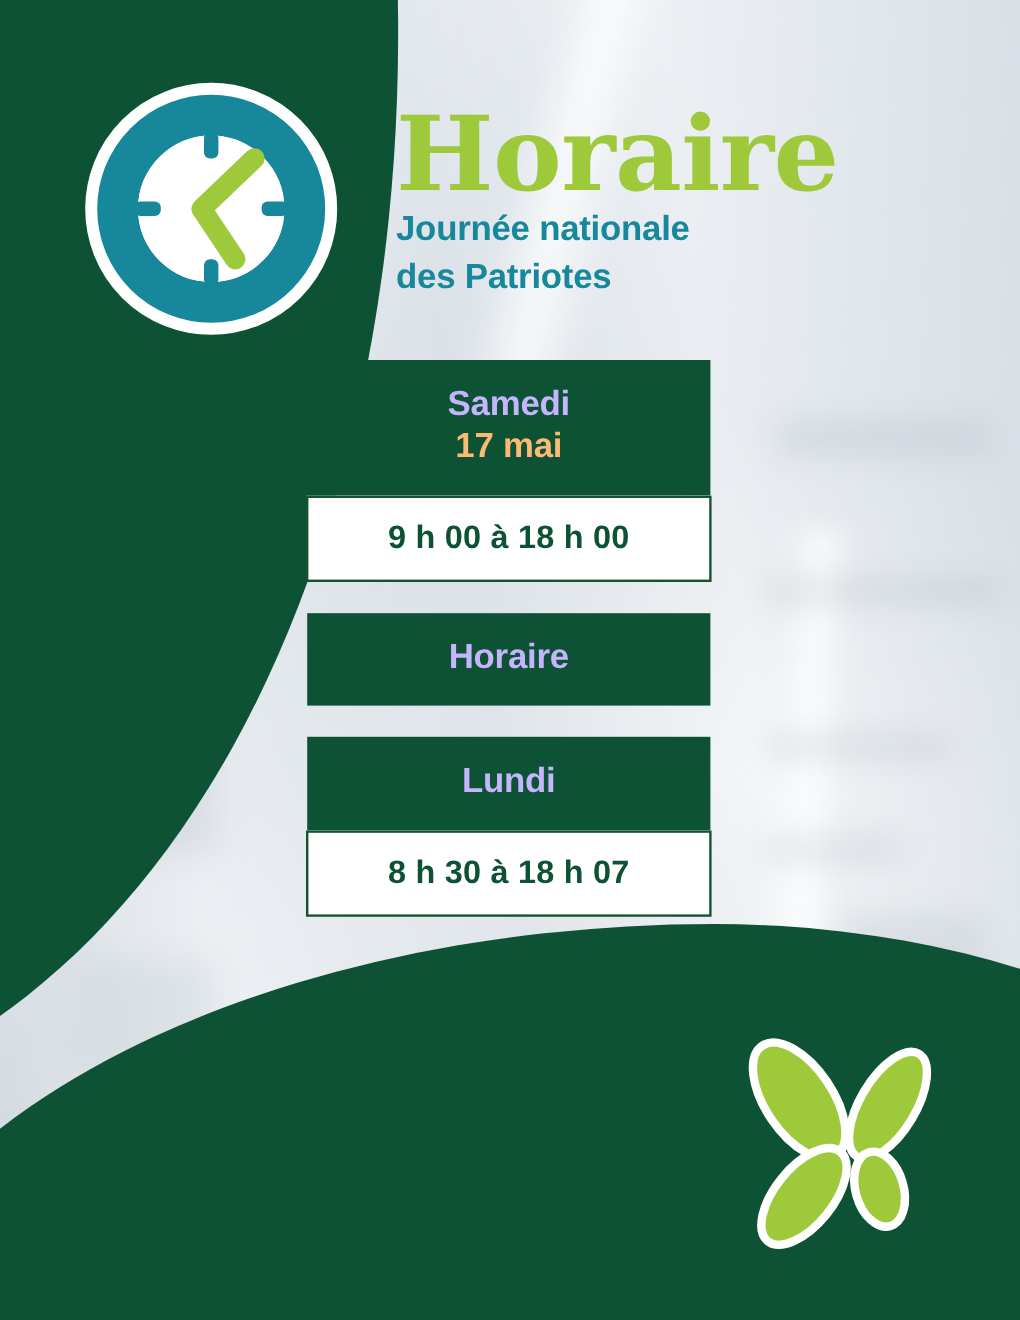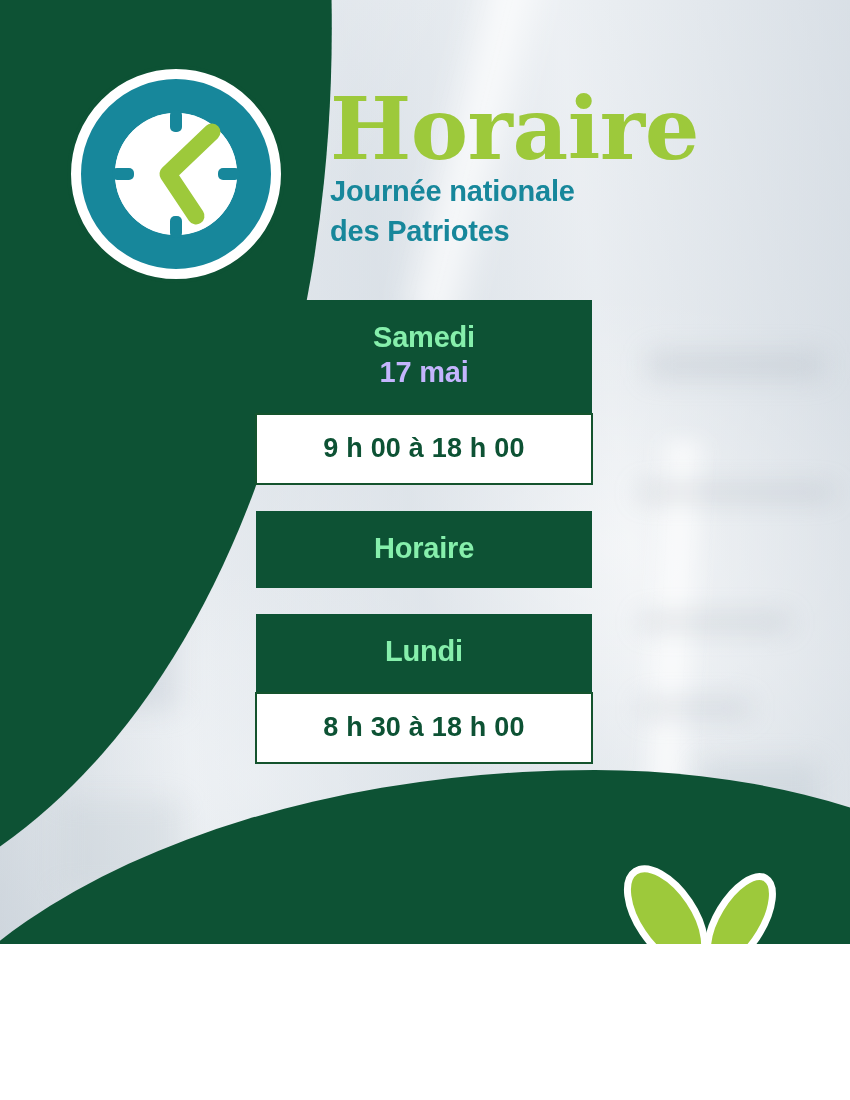--- a/index.html
+++ b/index.html
@@ -5,21 +5,21 @@
   * { margin:0; padding:0; box-sizing:border-box; }
   html, body {
     width:850px; height:1100px;
     font-family:"Liberation Sans", sans-serif;
     background:#ffffff;
     overflow:hidden;
   }
 
   .poster {
     position:relative;
-    width:850px; height:944px;
+    width:850px; height:1100px;
     overflow:hidden;
     background:#e0e5ea;
   }
 
   
   .bg-photo {
     position:absolute; inset:0;
     background:
       linear-gradient(118deg, rgba(255,255,255,.55) 0%, rgba(255,255,255,0) 34%),
       linear-gradient(82deg, rgba(198,206,214,.55) 0%, rgba(255,255,255,.25) 22%, rgba(214,221,228,.45) 48%, rgba(255,255,255,.3) 70%, rgba(205,213,221,.5) 100%),
@@ -90,28 +90,28 @@
 
   
   .cards { position:absolute; left:256px; top:300px; width:336px; }
   .card { margin-bottom:26px; }
   .card-head {
     background:#0d5234;
     padding:20px 10px 22px;
     text-align:center;
   }
   .card-day {
-    color:#86efac;
+    color:#c4b5fd;
     font-size:29px;
     font-weight:700;
     line-height:1.22;
     letter-spacing:-0.2px;
   }
   .card-date {
-    color:#c4b5fd;
+    color:#fdba74;
     font-size:29px;
     font-weight:700;
     line-height:1.22;
     letter-spacing:-0.2px;
   }
   .card-hours {
     background:#ffffff;
     border:2px solid #14532d;
     margin-left:-1px;
     width:338px;
@@ -185,21 +185,21 @@
     <div class="card">
       <div class="card-head">
         <div class="card-day">Horaire</div>
       </div>
     </div>
 
     <div class="card">
       <div class="card-head">
         <div class="card-day">Lundi</div>
       </div>
-      <div class="card-hours">8 h 30 à 18 h 00</div>
+      <div class="card-hours">8 h 30 à 18 h 07</div>
     </div>
 
   </div>
 
   <div class="butterfly">
     <svg viewBox="0 0 175 190" xmlns="http://www.w3.org/2000/svg">
       <g>
         <ellipse cx="51" cy="62" rx="28" ry="55" transform="rotate(-34 51 62)" fill="#9dc93b" stroke="#ffffff" stroke-width="7"></ellipse>
         <ellipse cx="125" cy="66" rx="23" ry="50" transform="rotate(31 125 66)" fill="#9dc93b" stroke="#ffffff" stroke-width="7"></ellipse>
         <ellipse cx="55" cy="142" rx="24" ry="48" transform="rotate(39 55 142)" fill="#9dc93b" stroke="#ffffff" stroke-width="7"></ellipse>

